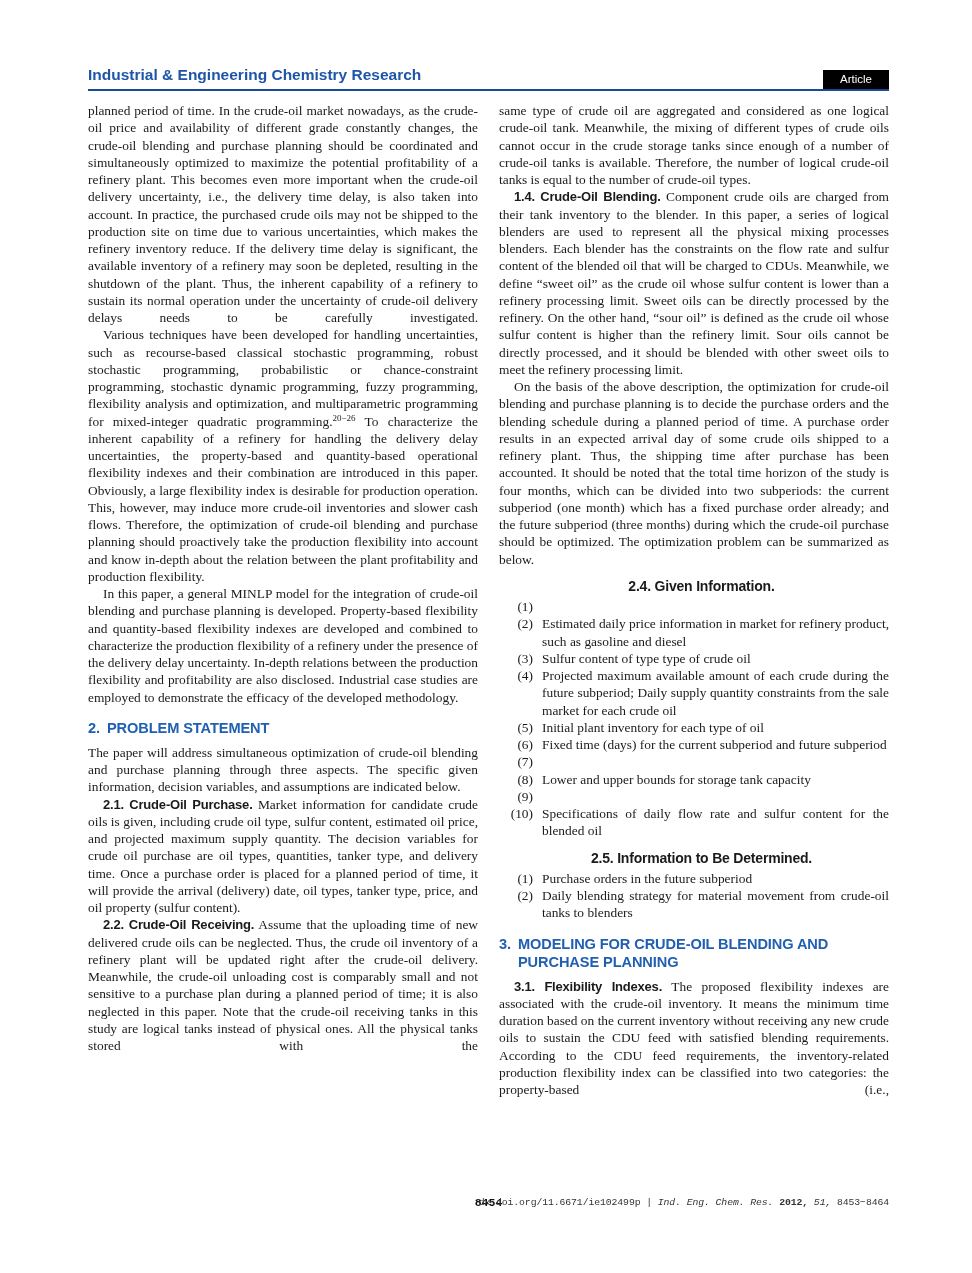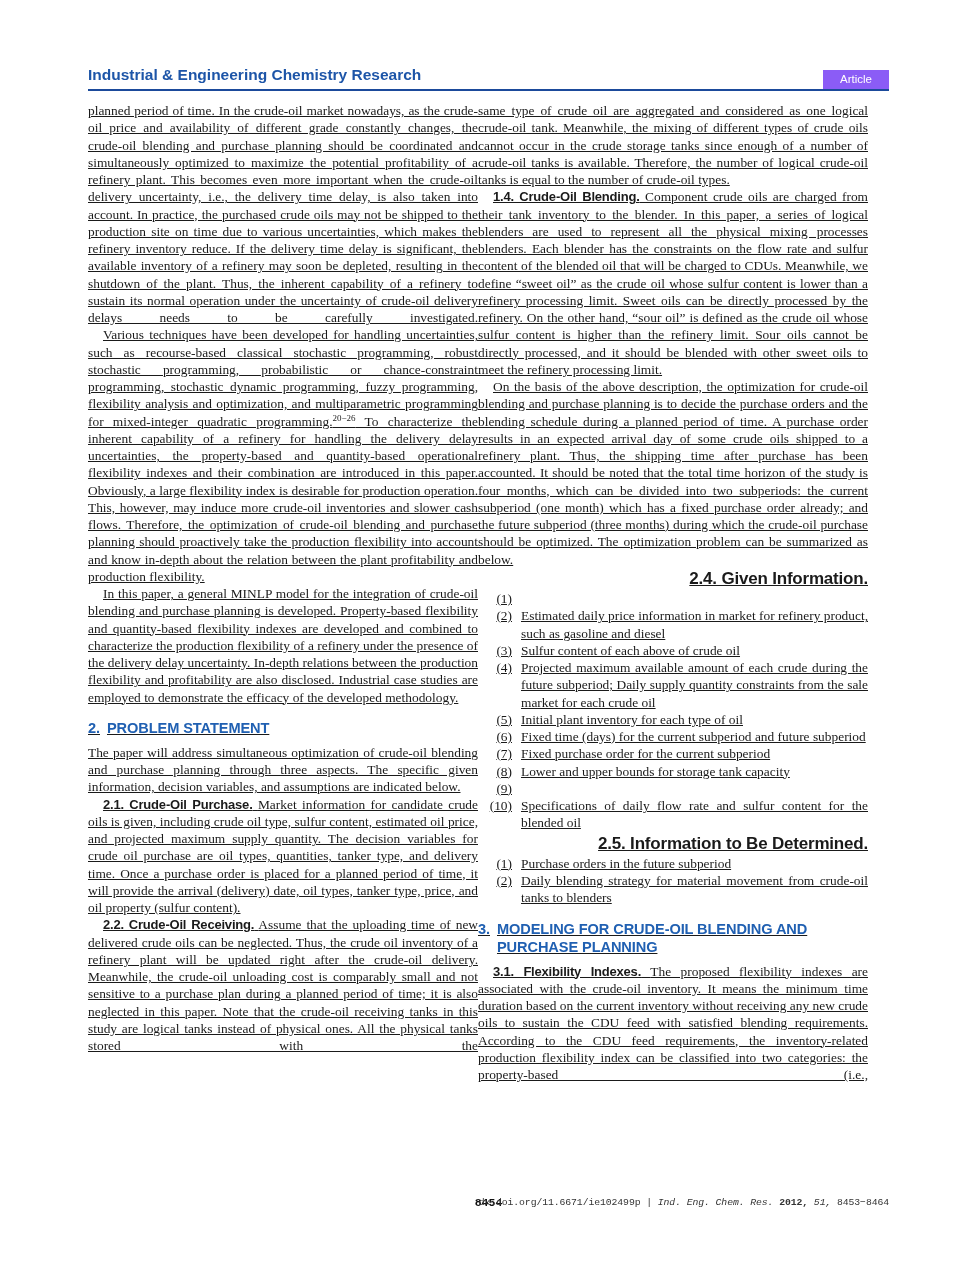--- a/index.html
+++ b/index.html
@@ -27,28 +27,28 @@
     font-family: "Liberation Sans", sans-serif;
     font-weight: bold;
     font-size: 15.5px;
     color: #1d55a8;
     padding-bottom: 5px;
   }
   .article-badge {
     font-family: "Liberation Sans", sans-serif;
     font-size: 11.5px;
     color: #ffffff;
-    background: #8b5cf6;
+    background: #000000;
     padding: 3px 17px 4px 17px;
     display: inline-block;
     text-align: center;
   }
 
   
-  .columns { display: flex; margin-top: 11px; text-decoration: underline; }
+  .columns { display: flex; gap: 21px; margin-top: 11px; }
   .col { width: 390px; font-size: 13.4px; line-height: 17.25px; text-align: justify; }
 
   p { margin: 0; }
   p.indent { text-indent: 15px; }
   p.cont { text-align-last: justify; }
   sup { font-size: 9px; line-height: 0; }
 
   .runin {
     font-family: "Liberation Sans", sans-serif;
     font-weight: bold;
@@ -65,24 +65,24 @@
     display: flex;
     text-align: left;
     line-height: 18px;
     letter-spacing: -0.1px;
   }
   h2.section .sec-num { flex: 0 0 auto; margin-right: 7px; }
 
   .subhead {
     font-family: "Liberation Sans", sans-serif;
     font-weight: bold;
-    font-size: 17px;
+    font-size: 14px;
     text-indent: 15px;
-    margin: 2px 0 3px 0;
-    text-align: right;
+    margin: 10px 0 3px 0;
+    text-align: center;
     letter-spacing: -0.2px;
   }
 
   .numlist { margin: 2px 0 3px 0; }
   .numlist .li { display: flex; }
   .numlist .num { flex: 0 0 34px; text-align: right; white-space: nowrap; }
   .numlist .txt { flex: 1; margin-left: 9px; text-align: justify; }
 
   
   .footer {
@@ -159,37 +159,36 @@
         <div class="numlist">
           <div class="li">
               <span class="num">(1)</span>
             </div>
           <div class="li">
               <span class="num">(2)</span>
               <span class="txt">Estimated daily price information in market for refinery product, such as gasoline and diesel</span>
             </div>
           <div class="li">
               <span class="num">(3)</span>
-              <span class="txt">Sulfur content of each above of crude oil</span>
+              <span class="txt">Sulfur content of type type of crude oil</span>
             </div>
           <div class="li">
               <span class="num">(4)</span>
               <span class="txt">Projected maximum available amount of each crude during the future subperiod; Daily supply quantity constraints from the sale market for each crude oil</span>
             </div>
           <div class="li">
               <span class="num">(5)</span>
               <span class="txt">Initial plant inventory for each type of oil</span>
             </div>
           <div class="li">
               <span class="num">(6)</span>
               <span class="txt">Fixed time (days) for the current subperiod and future subperiod</span>
             </div>
           <div class="li">
               <span class="num">(7)</span>
-              <span class="txt">Fixed purchase order for the current subperiod</span>
             </div>
           <div class="li">
               <span class="num">(8)</span>
               <span class="txt">Lower and upper bounds for storage tank capacity</span>
             </div>
           <div class="li">
               <span class="num">(9)</span>
             </div>
           <div class="li">
               <span class="num">(10)</span>

